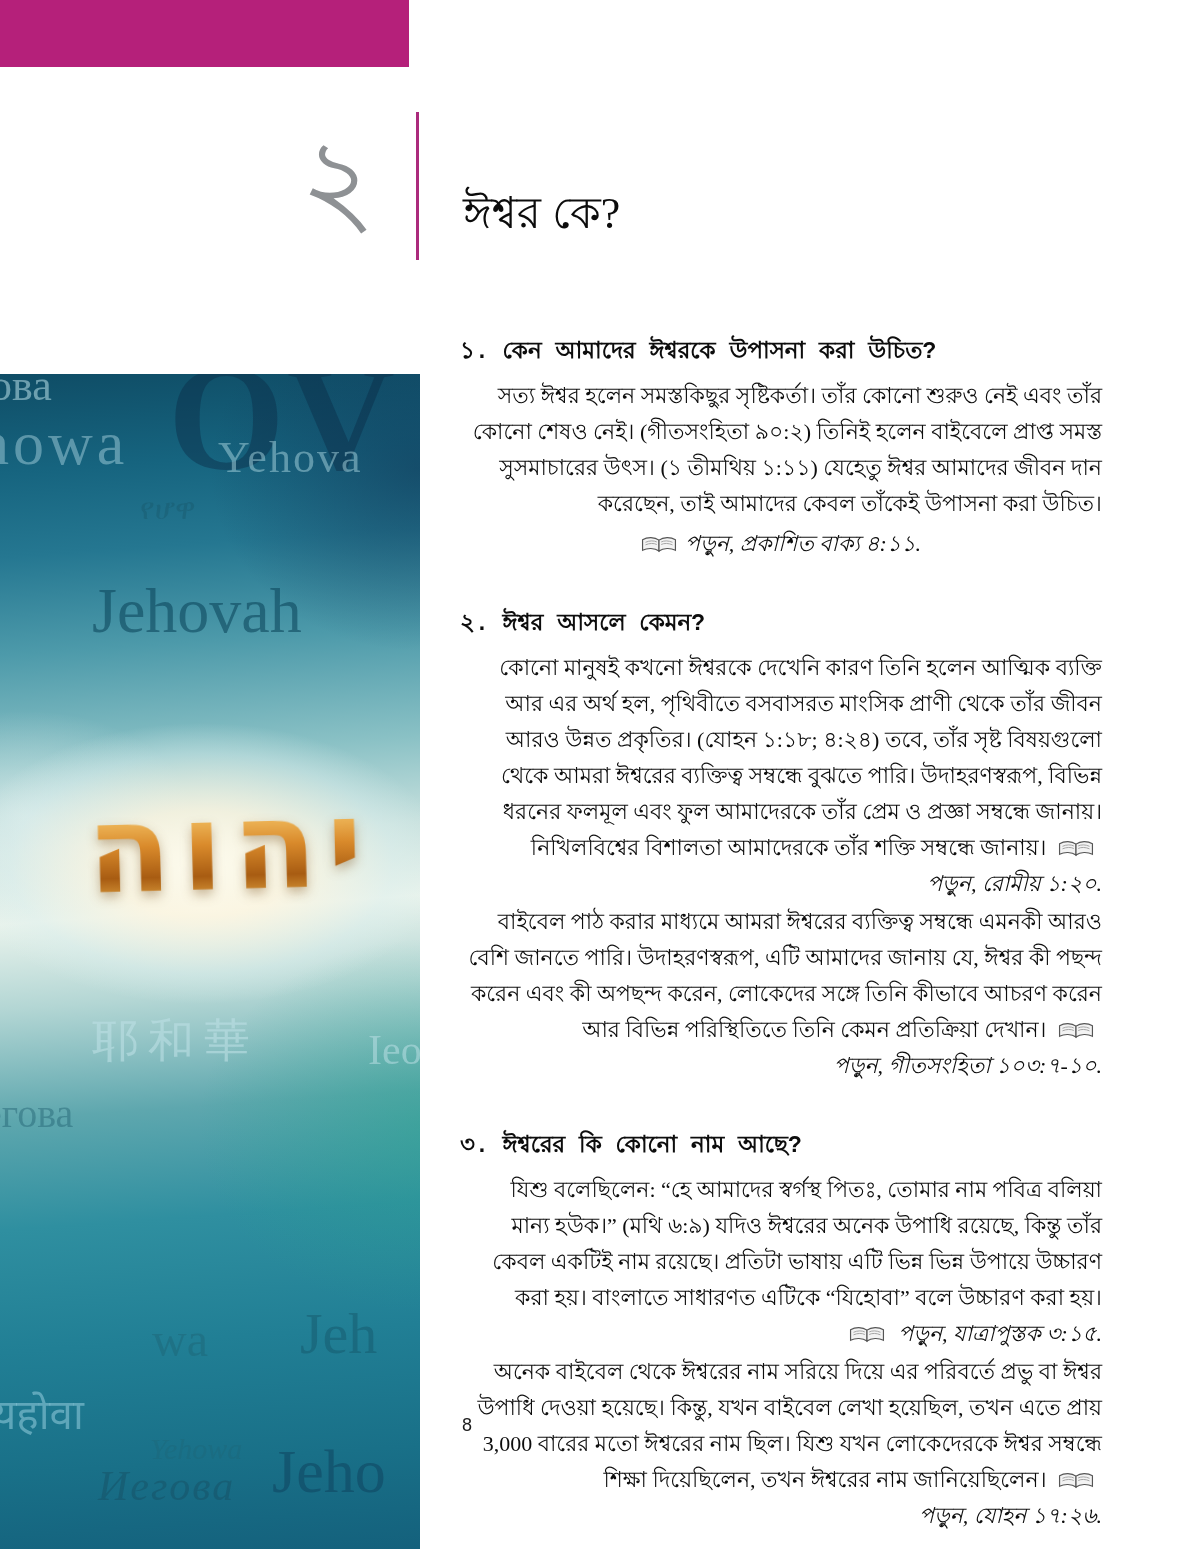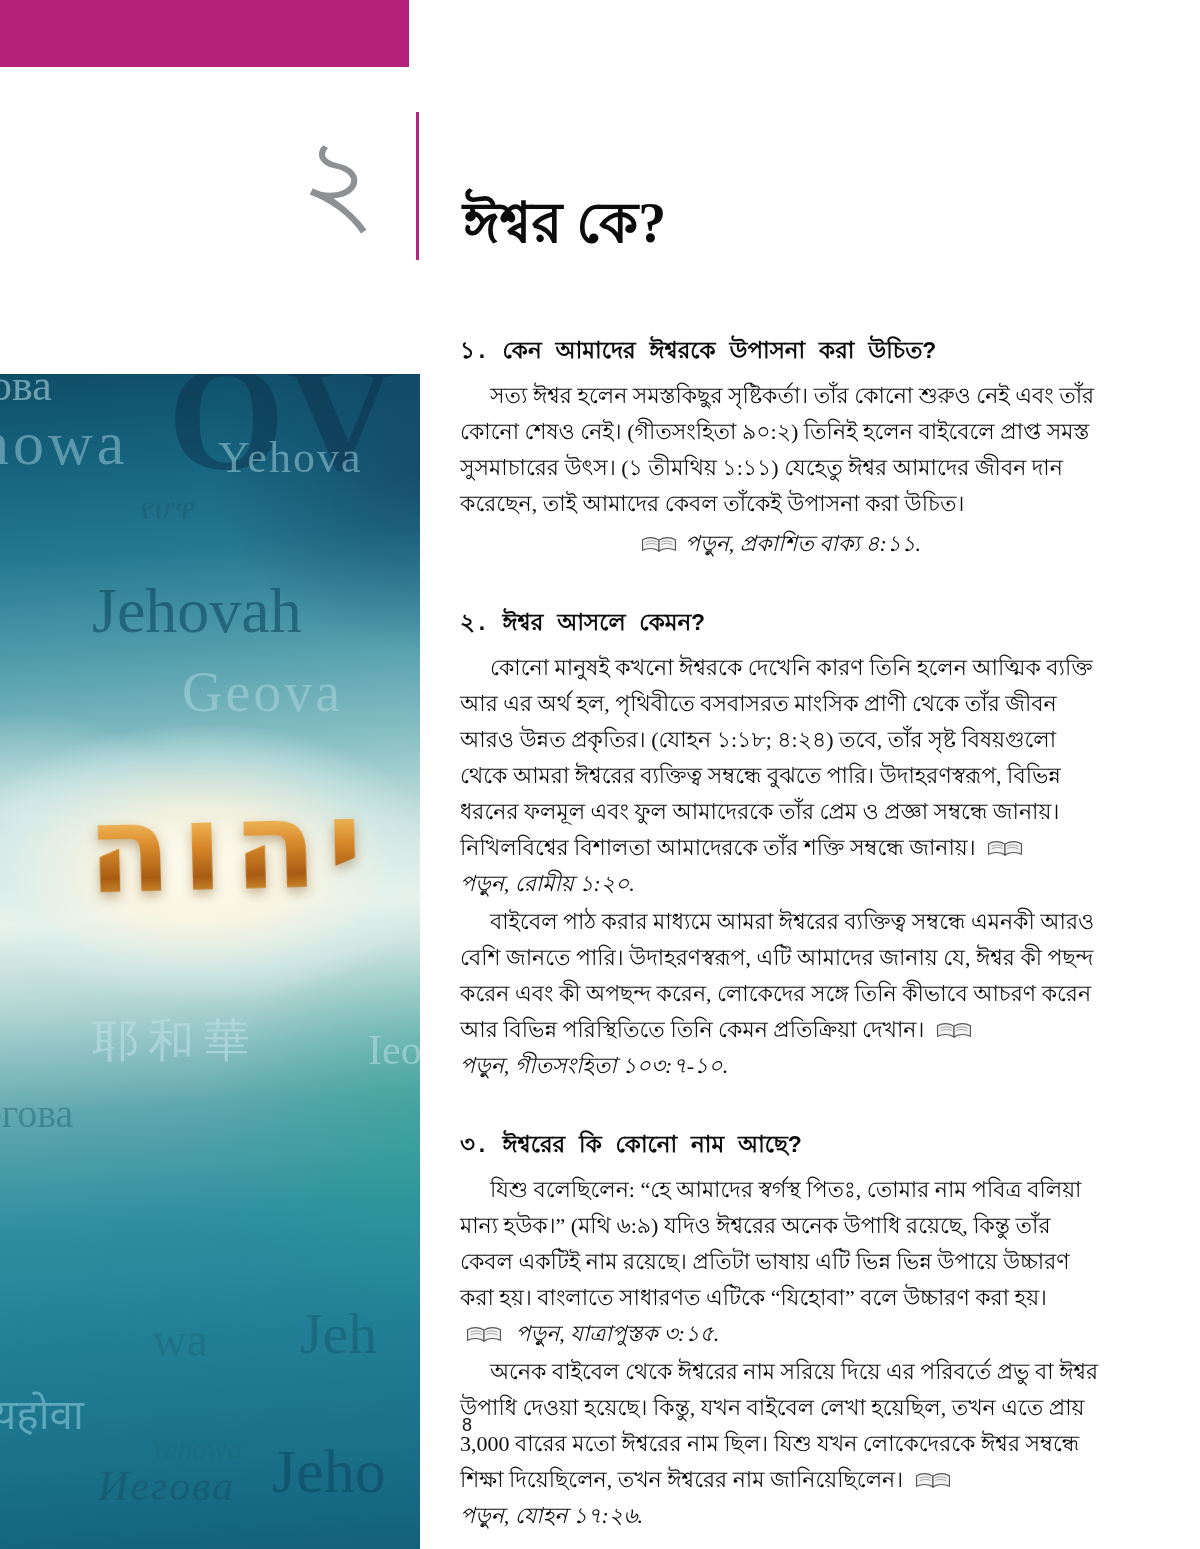--- a/index.html
+++ b/index.html
@@ -21,21 +21,21 @@
     position:absolute;left:288px;top:108px;width:100px;height:160px;
     color:#8e9194;font-size:118px;line-height:150px;text-align:center;
     font-family:"Liberation Serif", serif;
   }
   .divider-line{
     position:absolute;left:416px;top:112px;width:3px;height:148px;
     background:#ab2a7c;
   }
   .page-title{
     position:absolute;left:463px;top:155px;width:600px;
-    font-size:56px;font-weight:bold;color:#0c0c0c;line-height:60px;
+    font-size:44px;font-weight:normal;color:#0c0c0c;line-height:60px;
   }
 
   
   .artwork{
     position:absolute;left:0;top:374px;width:420px;height:1194px;
     overflow:hidden;
     background:
       radial-gradient(ellipse 330px 190px at 48% 41%, rgba(255,252,238,.96) 0%, rgba(255,246,224,.8) 28%, rgba(222,240,238,.42) 58%, rgba(222,240,238,0) 74%),
       radial-gradient(ellipse 240px 150px at 6% 37%, rgba(238,246,244,.55) 0%, rgba(238,246,244,0) 70%),
       radial-gradient(ellipse 300px 260px at 100% 8%, rgba(16,54,86,.55) 0%, rgba(16,54,86,0) 70%),
@@ -76,21 +76,21 @@
 
   
   .article{
     position:absolute;left:460px;top:336px;width:642px;
     color:#0d0d0d;font-size:22px;line-height:36px;
   }
   .q-heading{
     font-weight:bold;font-size:23px;line-height:32px;margin:0 0 10px 0;font-family:Liberation Mono, monospace;
   }
   .q-heading.later{margin-top:46px;}
-  .para{margin:0 0 2px 0;text-indent:30px;text-align:left;}
+  .para{margin:0 0 2px 0;text-indent:30px;text-align:right;}
   .read-ref{font-style:italic;white-space:nowrap;}
   .read-line{display:block;margin:4px 0 0 0;text-align:center;}
   .book-icon{display:inline-block;vertical-align:-3px;margin-right:8px;}
 
   .page-number{
     position:absolute;left:462px;top:1415px;
     font-family:"Liberation Sans", sans-serif;
     font-size:18px;color:#1a1a1a;
   }
 </style>
@@ -104,21 +104,20 @@
   <div class="divider-line"></div>
   <h1 class="page-title">ঈশ্বর কে?</h1>
 
   <div class="artwork">
     <span class="nm n0">ова</span>
     <span class="nm n1">howa</span>
     <span class="nm n2">OV</span>
     <span class="nm n3">Yehova</span>
     <span class="nm n4">የሆዋ</span>
     <span class="nm n5">Jehovah</span>
-    <span class="nm n6">Geova</span>
     <div class="tetragrammaton">יהוה</div>
     <span class="nm n8">耶和華</span>
     <span class="nm n9">Ieo</span>
     <span class="nm n10">егова</span>
     <span class="nm n11">wa</span>
     <span class="nm n12">Jeh</span>
     <span class="nm n13">यहोवा</span>
     <span class="nm n14">Yehowa</span>
     <span class="nm n15">Иегова</span>
     <span class="nm n16">Jeho</span>

